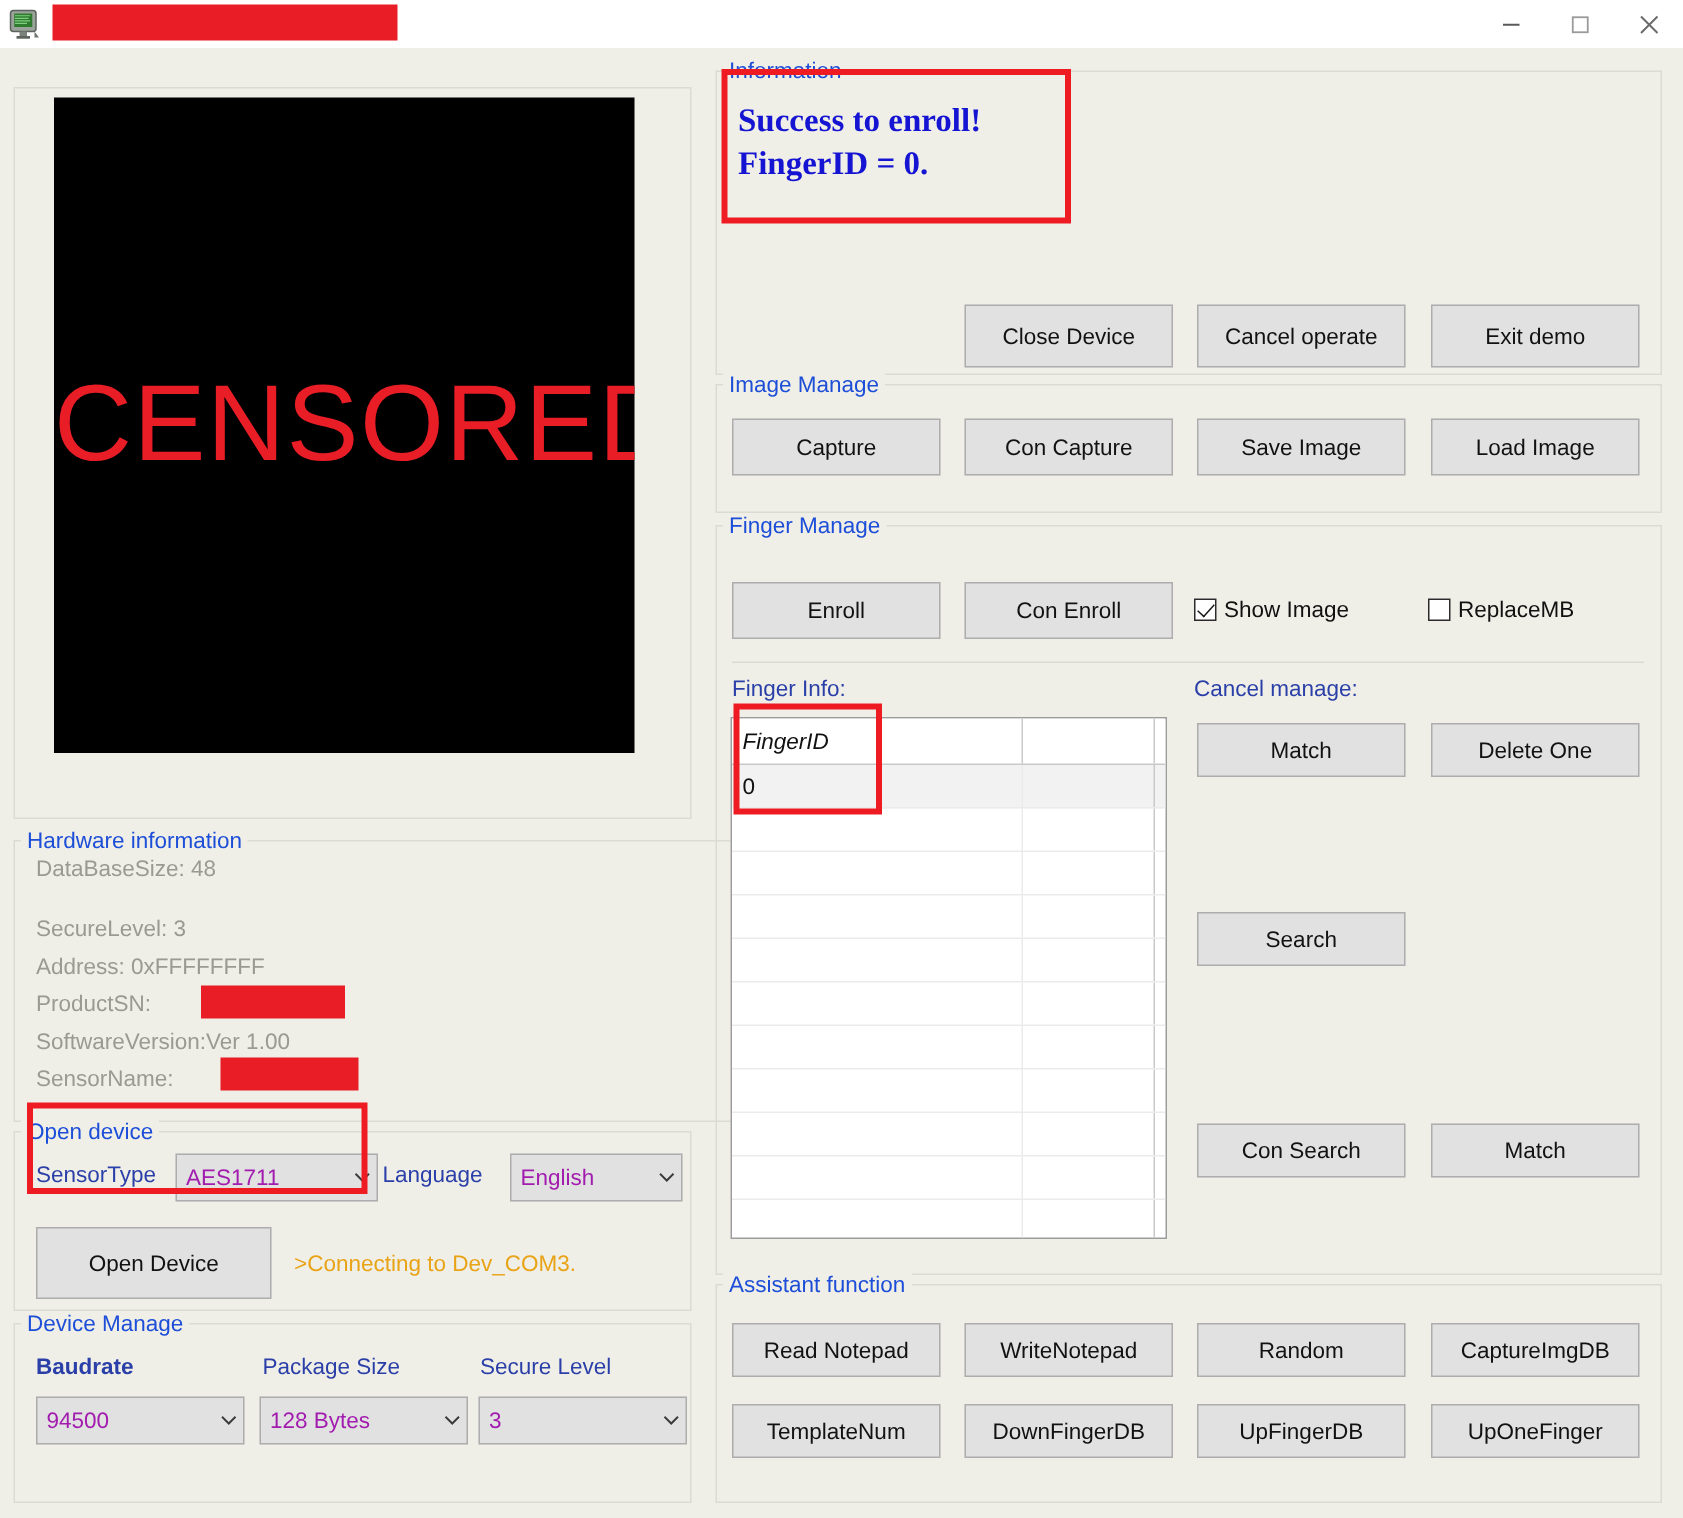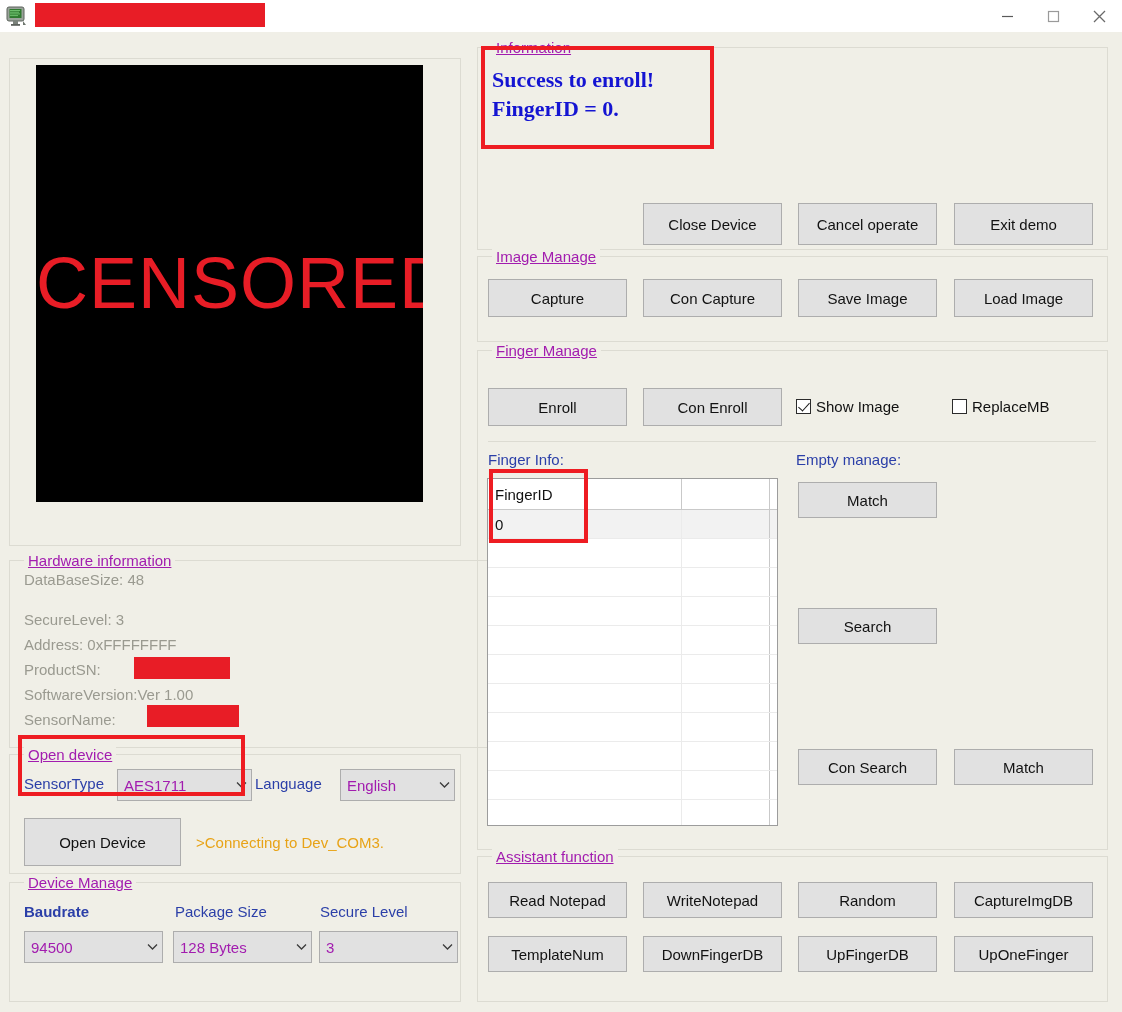--- a/index.html
+++ b/index.html
@@ -51,27 +51,26 @@
   }
 
   
   .group {
     position: absolute;
     border: 1px solid #dcdbd2;
     background: transparent;
   }
   .group > .glabel {
     position: absolute;
-    top: -9px; left: 14px;
+    top: -9px; left: 4px;
     padding: 0 4px;
     background: #f0efe7;
     font-size: 15px;
-    color: #a21caf;
+    color: #1d4ed8;
     white-space: nowrap;
-    text-decoration: underline;
   }
 
   
   .btn {
     position: absolute;
     background: #e1e1e1;
     border: 1px solid #adadad;
     color: #121212;
     font-size: 15px;
     font-family: "Liberation Sans", sans-serif;
@@ -180,21 +179,21 @@
     font-size: 15px;
     color: #111;
     padding-left: 7px;
     display: flex; align-items: center;
     overflow: hidden;
     white-space: nowrap;
   }
   .grid .gcell.c0 { width: 198px; border-right: 1px solid #ebebeb; }
   .grid .gcell.c1 { width: 90px; border-right: 1px solid #c9c9c9; }
   .grid .gcell.c2 { flex: 1; }
-  .grid .grow.hdr { border-bottom: 1px solid #c9c9c9; background: #ffffff; }
+  .grid .grow.hdr { border-bottom: 1px solid #c9c9c9; background: #ffffff; font-style: italic; }
   .grid .grow.hdr .gcell.c0 { border-right: 1px solid #c9c9c9; }
 
   
   .annot {
     position: absolute;
     border: 4px solid #ee1c22;
     pointer-events: none;
   }
   
   .redblock { position: absolute; background: #e81d26; }
@@ -354,21 +353,21 @@
         <span>Show Image</span>
       </div>
       <div class="chk" style="left:474px; top:47px;">
         <span class="chkbox"></span>
         <span>ReplaceMB</span>
       </div>
 
       <div class="sep" style="left:10px; top:90px; width:608px;"></div>
 
       <div class="lbl blue" style="left:10px; top:100px;">Finger Info:</div>
-      <div class="lbl blue" style="left:318px; top:100px;">Empty manage:</div>
+      <div class="lbl blue" style="left:318px; top:100px;">Cancel manage:</div>
 
       <div class="grid" id="finger-grid" style="left:9px; top:127px; width:291px; height:348px;">
           <div class="grow hdr" style="height: 31px;">
             <div class="gcell c0">FingerID</div>
             <div class="gcell c1"></div>
             <div class="gcell c2"></div>
           </div>
           <div class="grow alt" style="height: 29px;">
             <div class="gcell c0">0</div>
             <div class="gcell c1"></div>
@@ -420,20 +419,21 @@
             <div class="gcell c2"></div>
           </div>
           <div class="grow" style="height: 29px;">
             <div class="gcell c0"></div>
             <div class="gcell c1"></div>
             <div class="gcell c2"></div>
           </div>
         </div>
 
       <div class="btn" style="left:320px; top:131px; width:139px; height:36px;">Match</div>
+      <div class="btn" style="left:476px; top:131px; width:139px; height:36px;">Delete One</div>
       <div class="btn" style="left:320px; top:257px; width:139px; height:36px;">Search</div>
       <div class="btn" style="left:320px; top:398px; width:139px; height:36px;">Con Search</div>
       <div class="btn" style="left:476px; top:398px; width:139px; height:36px;">Match</div>
     </div>
 
     <div class="group" style="left:477px; top:824px; width:631px; height:146px;">
       <div class="glabel">Assistant function</div>
       <div class="btn" style="left:10px; top:25px; width:139px; height:36px;">Read Notepad</div>
       <div class="btn" style="left:165px; top:25px; width:139px; height:36px;">WriteNotepad</div>
       <div class="btn" style="left:320px; top:25px; width:139px; height:36px;">Random</div>

